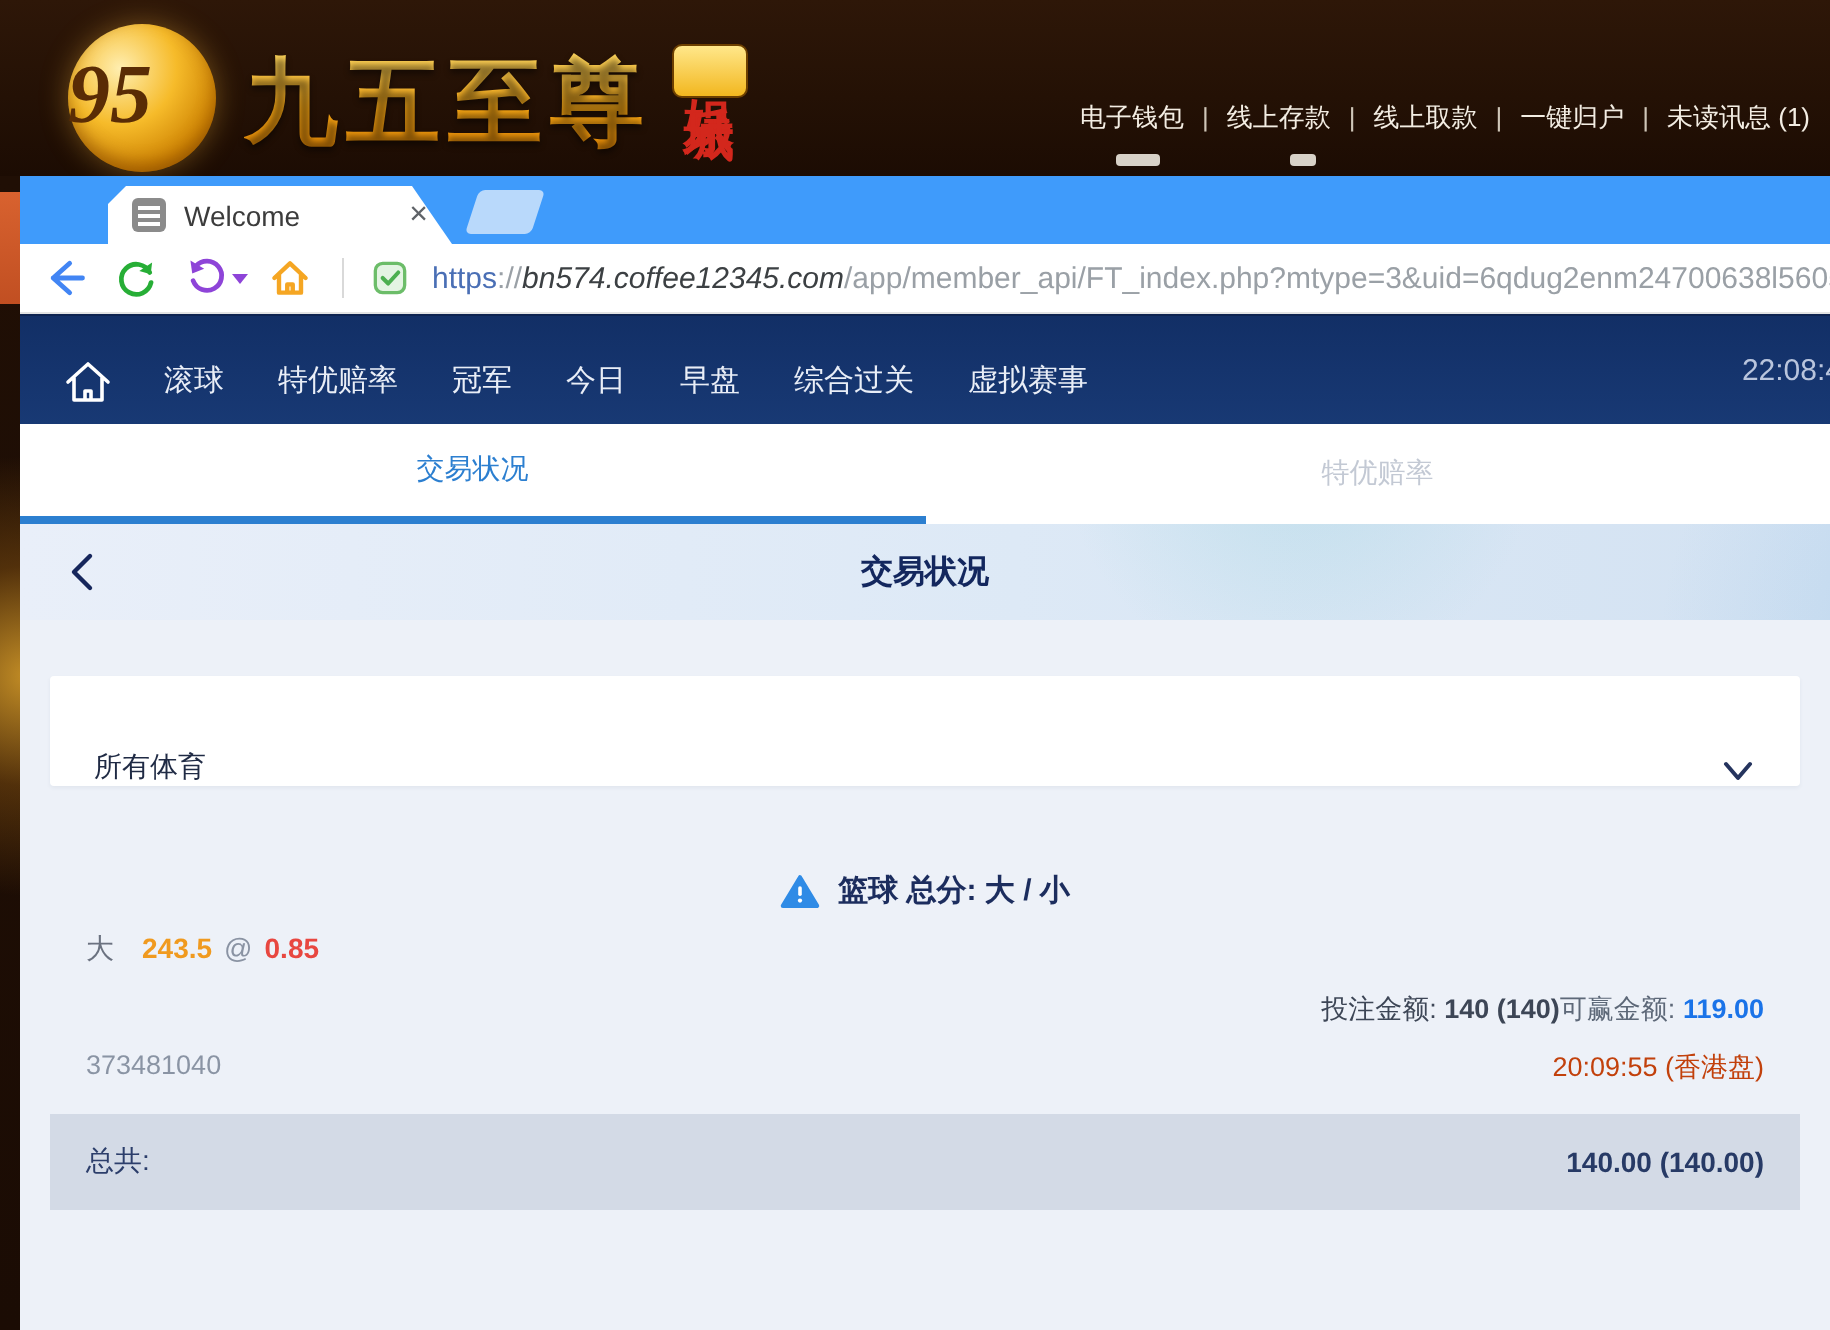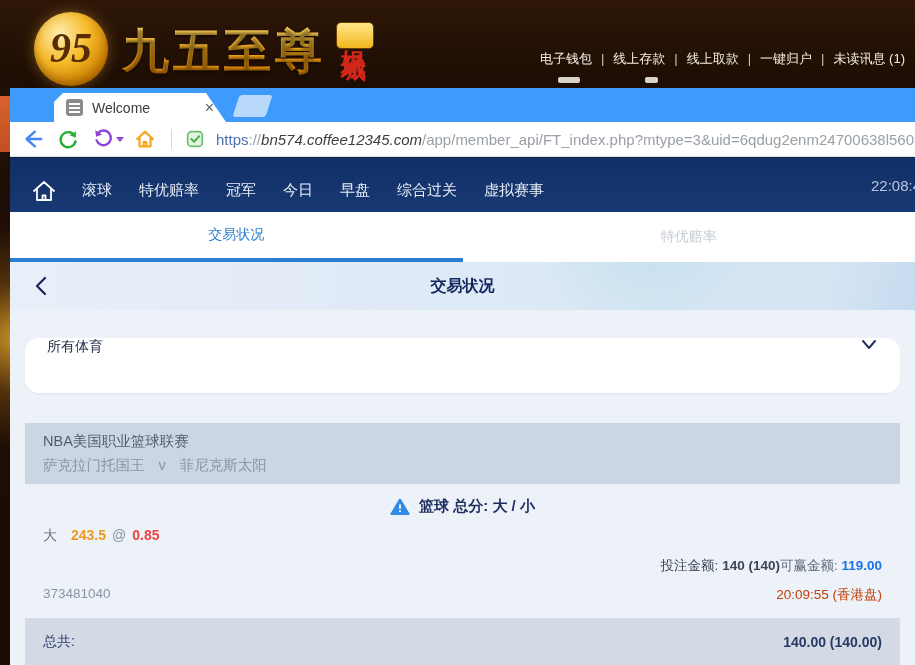--- a/index.html
+++ b/index.html
@@ -6,21 +6,21 @@
   html,body { width:915px; height:665px; overflow:hidden; background:#1d0d04;
               font-family:"Liberation Sans","DejaVu Sans",sans-serif; }
 
   
   .bg-top { position:absolute; left:0; top:0; width:915px; height:88px;
             background:linear-gradient(180deg,#2e1708 0%,#241105 55%,#1c0c03 100%); }
   .logo-wrap { position:absolute; left:34px; top:12px; display:flex; align-items:flex-start; }
   .logo-circle { width:74px; height:74px; border-radius:50%;
     background:radial-gradient(circle at 35% 30%, #ffeeb0 0%, #f6bb2a 40%, #cf8403 72%, #8e5200 100%);
     box-shadow:0 0 14px rgba(255,190,60,.35), inset 0 -4px 8px rgba(120,60,0,.5);
-    display:flex; align-items:center; justify-content:center; }
+    display:flex; align-items:center; justify-content:flex-start; }
   .logo-monogram { font-family:"Liberation Serif","DejaVu Serif",serif; font-style:italic;
     font-weight:bold; font-size:42px; color:#5a2c05; transform:translateY(-1px); }
   .logo-text { margin-left:14px; margin-top:8px; font-size:47px; font-weight:bold; letter-spacing:4px;
     color:#f6a81c;
     background:linear-gradient(180deg,#ffd75e 10%,#f8a714 55%,#e07e00 100%);
     -webkit-background-clip:text; background-clip:text; -webkit-text-fill-color:transparent;
     text-shadow:0 2px 3px rgba(0,0,0,.45); }
   .badge { margin-left:10px; margin-top:10px; width:38px; padding:6px 0 10px 0;
     background:linear-gradient(180deg,#ffe78a,#f2b71f); border:1px solid #6d4000; border-radius:5px;
     writing-mode:vertical-rl; text-orientation:upright; letter-spacing:3px;
@@ -76,21 +76,21 @@
   .tabs .half.active { color:#2c7fd0; border-bottom:4px solid #2c7fd0; }
   .tabs .half.inactive { color:#c3c9d4; }
   .pagehead { height:48px; position:relative; display:flex; align-items:center; justify-content:center;
     background:
       radial-gradient(circle at 640px -40px, rgba(120,200,210,.25) 0, rgba(120,200,210,0) 120px),
       radial-gradient(circle at 980px 60px, rgba(140,190,230,.35) 0, rgba(140,190,230,0) 160px),
       linear-gradient(90deg,#e9eff9 0%,#dde9f6 55%,#d3e2f2 100%); }
   .pagehead .back { position:absolute; left:24px; top:13px; }
   .page-title { font-size:16px; font-weight:bold; color:#13275e; }
   .content { height:355px; background:#edf1f8; padding:28px 15px 0 15px; }
-  .sport-card { background:#fff; border-radius:14px; height:55px; display:flex; align-items:flex-start;
+  .sport-card { background:#fff; border-radius:2px; height:55px; display:flex; align-items:flex-end;
     padding:0 22px; box-shadow:0 1px 2px rgba(30,50,90,.06); margin-bottom:30px; }
   .sport-label { font-size:14px; color:#1f2a44; flex:1; }
   .match-band { background:#ccd6e3; padding:9px 18px; }
   .league { font-size:14.5px; color:#525e70; margin-bottom:5px; }
   .teams { font-size:14.5px; color:#8894aa; }
   .teams .vs { margin:0 14px; }
   .bet-details { padding:13px 18px 0 18px; }
   .market-row { display:flex; align-items:center; margin-bottom:11px;justify-content:center; }
   .market-text { font-size:15px; font-weight:bold; color:#1c2d5e; margin-left:9px; }
   .sel-row { font-size:14px; margin-bottom:12px; color:#6b7280; }
@@ -196,26 +196,20 @@
 
   <div class="content">
     <div class="sport-card">
       <span class="sport-label">所有体育</span>
       <svg width="18" height="14" viewBox="0 0 18 14">
         <polyline points="3,3 9,10 15,3" fill="none" stroke="#25345e" stroke-width="2" stroke-linecap="round" stroke-linejoin="round"></polyline>
       </svg>
     </div>
 
     <div class="bet-card">
-      <div class="match-band">
-        <div class="league">NBA美国职业篮球联赛</div>
-        <div class="teams">
-          <span>萨克拉门托国王</span><span class="vs">v</span><span>菲尼克斯太阳</span>
-        </div>
-      </div>
       <div class="bet-details">
         <div class="market-row">
           <svg width="20" height="18" viewBox="0 0 24 22">
             <path d="M12 2 L22.5 19.5 H1.5 Z" fill="#2f8be6" stroke="#2f8be6" stroke-width="2.5" stroke-linejoin="round"></path>
             <rect x="10.9" y="7.5" width="2.2" height="6" rx="1.1" fill="#ffffff"></rect>
             <circle cx="12" cy="16.2" r="1.3" fill="#ffffff"></circle>
           </svg>
           <span class="market-text">篮球 总分: 大 / 小</span>
         </div>
         <div class="sel-row">

